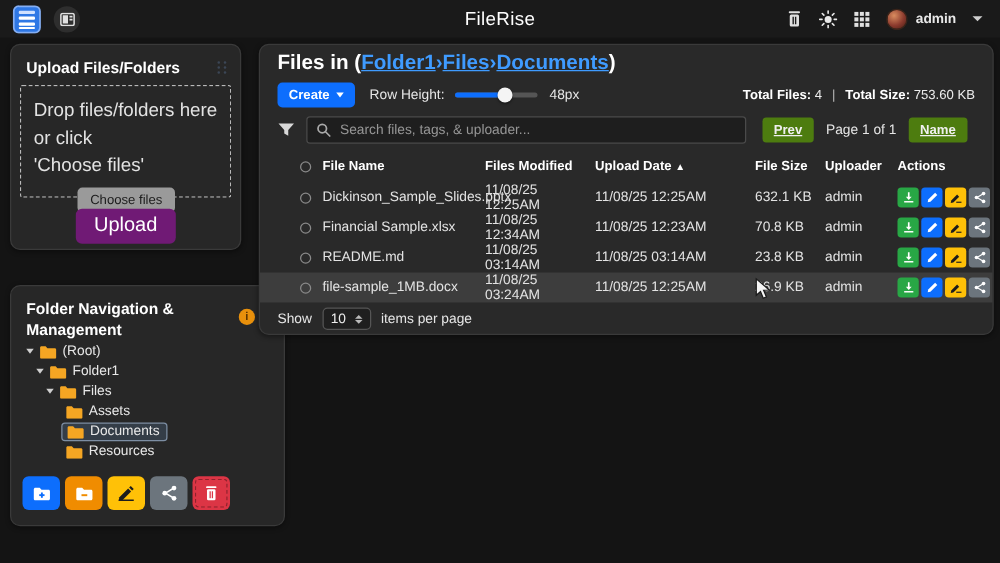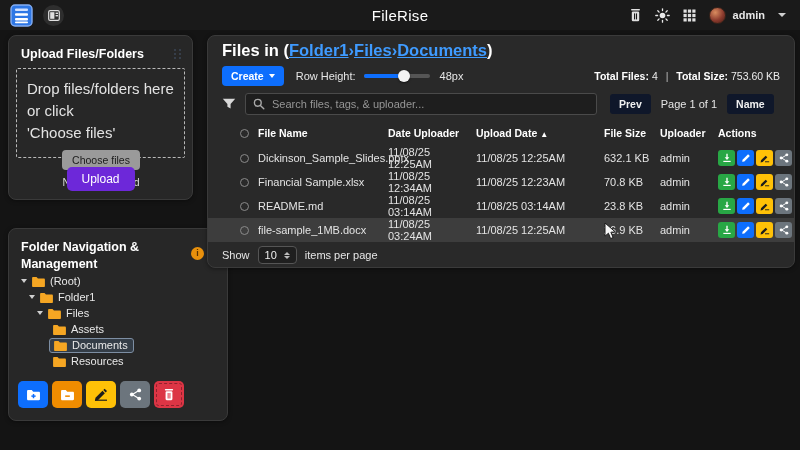--- a/index.html
+++ b/index.html
@@ -40,21 +40,21 @@
   
   .upload-panel { left:8px; top:35px; width:185px; height:165px; }
   .dropzone { position:absolute; left:7px; right:7px; top:32px; height:90px;
     border:1px dashed #b9b9b9; border-radius:2px; padding:9px 9px 0 10px; cursor:pointer; }
   .dz-text { font-size:15px; color:#e3e3e3; line-height:1.45; }
   .choose-btn { display:block; margin:7px auto 0; background:#9a9a9a; color:#1b1b1b;
     border:none; border-radius:4px; font-size:10.5px; padding:4px 10px; cursor:pointer;
     font-family:inherit; }
   .no-files { text-align:center; font-size:10.5px; color:#dcdcdc; margin-top:6px; }
   .upload-btn { position:absolute; left:50%; transform:translateX(-50%); top:131px;
-    background:#6d28d9; color:#fff; border:none; border-radius:5px; font-size:12px;
+    background:#701a75; color:#fff; border:none; border-radius:5px; font-size:16px;
     padding:5px 15px; cursor:pointer; font-family:inherit; }
 
   
   .folder-panel { left:8px; top:228px; width:220px; height:193px; }
   .folder-panel .panel-title { width:122px; }
   .info-badge { margin-left:auto; margin-top:8px; width:13px; height:13px; border-radius:50%;
     background:#e8900c; color:#5a3300; font-size:9px; font-weight:bold; text-align:center;
     line-height:13px; cursor:pointer; }
   .folder-panel .drag-dots { margin-left:5px; margin-top:12px; }
   .tree { position:absolute; left:0; top:44px; width:100%; font-size:11px; color:#e8e8e8; }
@@ -97,22 +97,22 @@
   .totals .pipe { margin:0 5px; color:#bbb; }
 
   .search-row { position:absolute; left:14px; right:14px; top:56px; height:23px;
     display:flex; align-items:center; }
   .funnel { cursor:pointer; margin-right:9px; }
   .search-box { width:352px; height:22px; background:#1e1e1e; border:1px solid #4a4a4a;
     border-radius:3px; display:flex; align-items:center; padding:0 7px; }
   .search-box input { flex:1; background:transparent; border:none; outline:none;
     color:#ddd; font-size:11px; margin-left:7px; font-family:inherit; }
   .search-box input::placeholder { color:#969696; }
-  .pg-btn { background:#0f172a; color:#f0f0f0; border:none; border-radius:3px;
-    font-size:10.5px; font-weight:bold; padding:4px 9px; cursor:pointer; font-family:inherit; }
+  .pg-btn { background:#4d7c0f; color:#f0f0f0; border:none; border-radius:3px;
+    font-size:10.5px; font-weight:bold; padding:4px 9px; cursor:pointer; font-family:inherit;text-decoration:underline; }
   .pg-prev { margin-left:13px; }
   .pg-label { font-size:11px; color:#e6e6e6; margin:0 10px; }
 
   .grid-row { display:grid; grid-template-columns:18px 130px 88px 128px 56px 58px 1fr;
     align-items:center; padding-left:32px; }
   .thead { position:absolute; left:0; right:0; top:84px; height:26px;
     font-size:10.5px; font-weight:bold; color:#fff; }
   .thead > div { cursor:pointer; }
   .sort-arrow { font-size:8px; margin-left:3px; }
   .tbody { position:absolute; left:0; right:0; top:110px; }
@@ -365,21 +365,21 @@
       <input type="text" placeholder="Search files, tags, &amp; uploader..." style="">
     </span>
     <button class="pg-btn pg-prev">Prev</button>
     <span class="pg-label">Page 1 of 1</span>
     <button class="pg-btn">Name</button>
   </div>
 
   <div class="grid-row thead">
     <span class="rowcheck"></span>
     <div>File Name</div>
-    <div>Date Uploader</div>
+    <div>Files Modified</div>
     <div>
       <span>Upload Date</span><span class="sort-arrow">▲</span>
     </div>
     <div>File Size</div>
     <div>Uploader</div>
     <div>Actions</div>
   </div>
 
   <div class="tbody">
 

